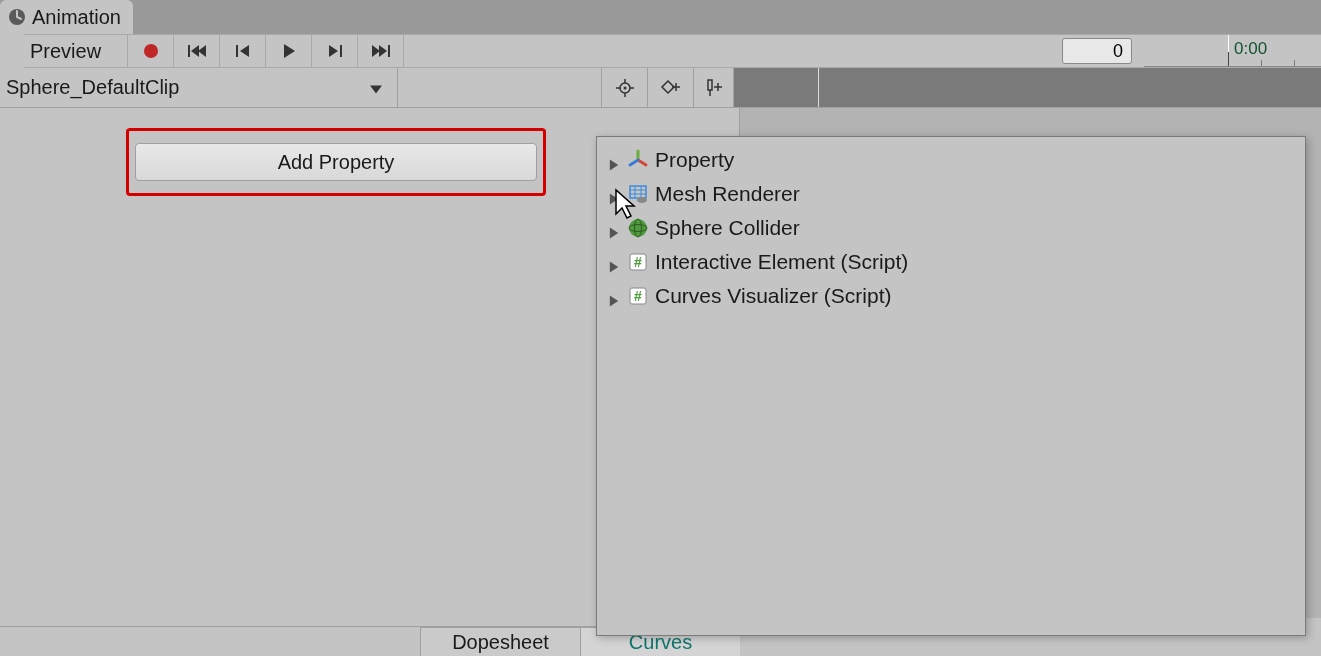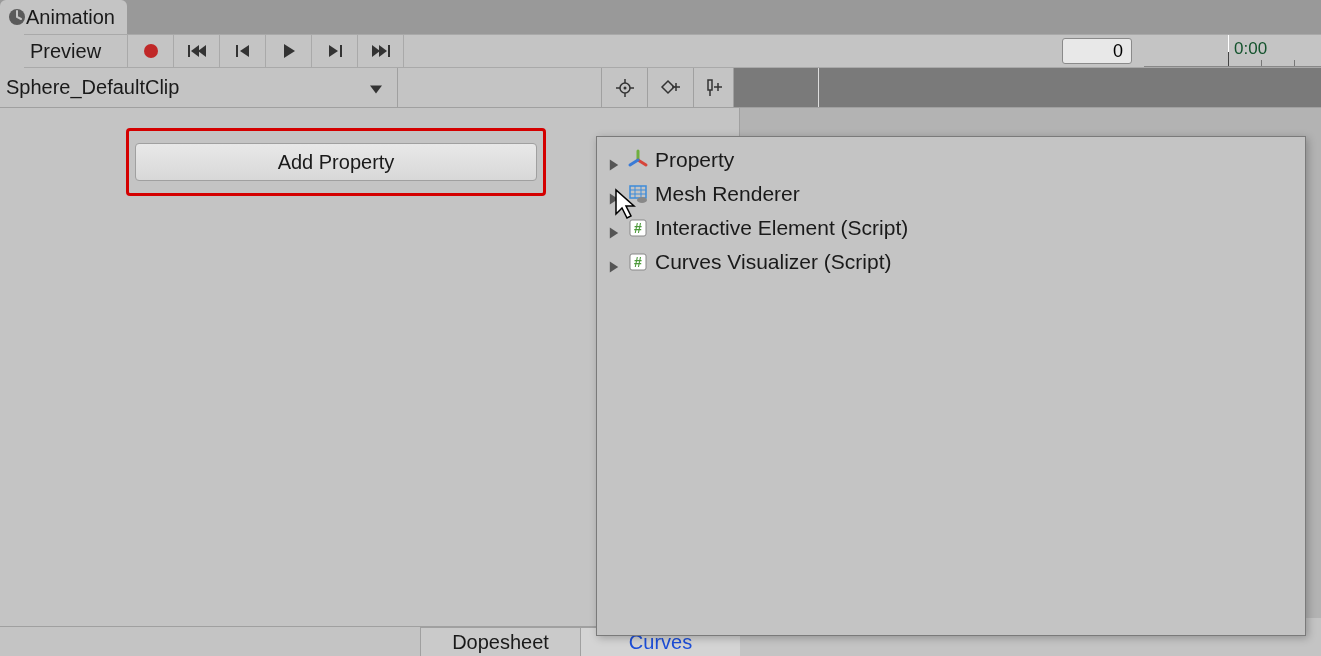--- a/index.html
+++ b/index.html
@@ -16,20 +16,21 @@
   
   .tab-row {
     height: 34px;
     background: #999999;
     display: flex;
     align-items: flex-end;
   }
   .tab {
     display: flex;
     align-items: center;
+    gap: 6px;
     padding: 4px 12px 4px 8px;
     background: #c4c4c4;
     border-top-left-radius: 6px;
     border-top-right-radius: 6px;
     height: 34px;
     font-size: 20px;
   }
   .tab .tab-icon {
     width: 18px; height: 18px;
   }
@@ -245,21 +246,21 @@
     display: flex;
     align-items: center;
     justify-content: center;
     border-left: 1px solid #a0a0a0;
     border-top: 1px solid #a0a0a0;
     font-size: 20px;
     background: #cacaca;
   }
   .bottom-tab.inactive {
     background: #d4d4d4;
-    color: #1d4ed8;
+    color: #0f766e;
     overflow: hidden;
   }
   
   .cursor {
     position: absolute;
     left: 614px;
     top: 188px;
     z-index: 60;
     pointer-events: none;
   }
@@ -428,38 +429,53 @@
     <span>Mesh Renderer</span>
   </div>
   <div class="popup-item">
     <span class="expander">
       <svg viewBox="0 0 10 10">
           <polygon points="2,1 8,5 2,9" fill="#555"></polygon>
         </svg>
     </span>
     <span class="comp-icon">
       <svg viewBox="0 0 22 22">
-          <rect x="3" y="3" width="16" height="16" rx="2" fill="#fff" stroke="#888"></rect>
-          <text x="11" y="16" text-anchor="middle" font-size="14" font-weight="bold" fill="#4E9A3C">#</text>
-        </svg>
-    </span>
-    <span>Interactive Element (Script)</span>
+          <circle cx="11" cy="11" r="9" fill="#4E9A3C"></circle>
+          <ellipse cx="11" cy="11" rx="9" ry="3.5" fill="none" stroke="#2d5a22" stroke-width="1"></ellipse>
+          <ellipse cx="11" cy="11" rx="3.5" ry="9" fill="none" stroke="#2d5a22" stroke-width="1"></ellipse>
+        </svg>
+    </span>
+    <span>Sphere Collider</span>
   </div>
   <div class="popup-item">
     <span class="expander">
       <svg viewBox="0 0 10 10">
           <polygon points="2,1 8,5 2,9" fill="#555"></polygon>
         </svg>
     </span>
     <span class="comp-icon">
       <svg viewBox="0 0 22 22">
           <rect x="3" y="3" width="16" height="16" rx="2" fill="#fff" stroke="#888"></rect>
           <text x="11" y="16" text-anchor="middle" font-size="14" font-weight="bold" fill="#4E9A3C">#</text>
         </svg>
     </span>
+    <span>Interactive Element (Script)</span>
+  </div>
+  <div class="popup-item">
+    <span class="expander">
+      <svg viewBox="0 0 10 10">
+          <polygon points="2,1 8,5 2,9" fill="#555"></polygon>
+        </svg>
+    </span>
+    <span class="comp-icon">
+      <svg viewBox="0 0 22 22">
+          <rect x="3" y="3" width="16" height="16" rx="2" fill="#fff" stroke="#888"></rect>
+          <text x="11" y="16" text-anchor="middle" font-size="14" font-weight="bold" fill="#4E9A3C">#</text>
+        </svg>
+    </span>
     <span>Curves Visualizer (Script)</span>
   </div>
 </div>
 
 <div class="cursor">
   <svg width="26" height="32" viewBox="0 0 26 32">
     <polygon points="2,2 2,26 8,20 13,30 17,28 12,18 20,18" fill="#fff" stroke="#000" stroke-width="1.5"></polygon>
   </svg>
 </div>
 

